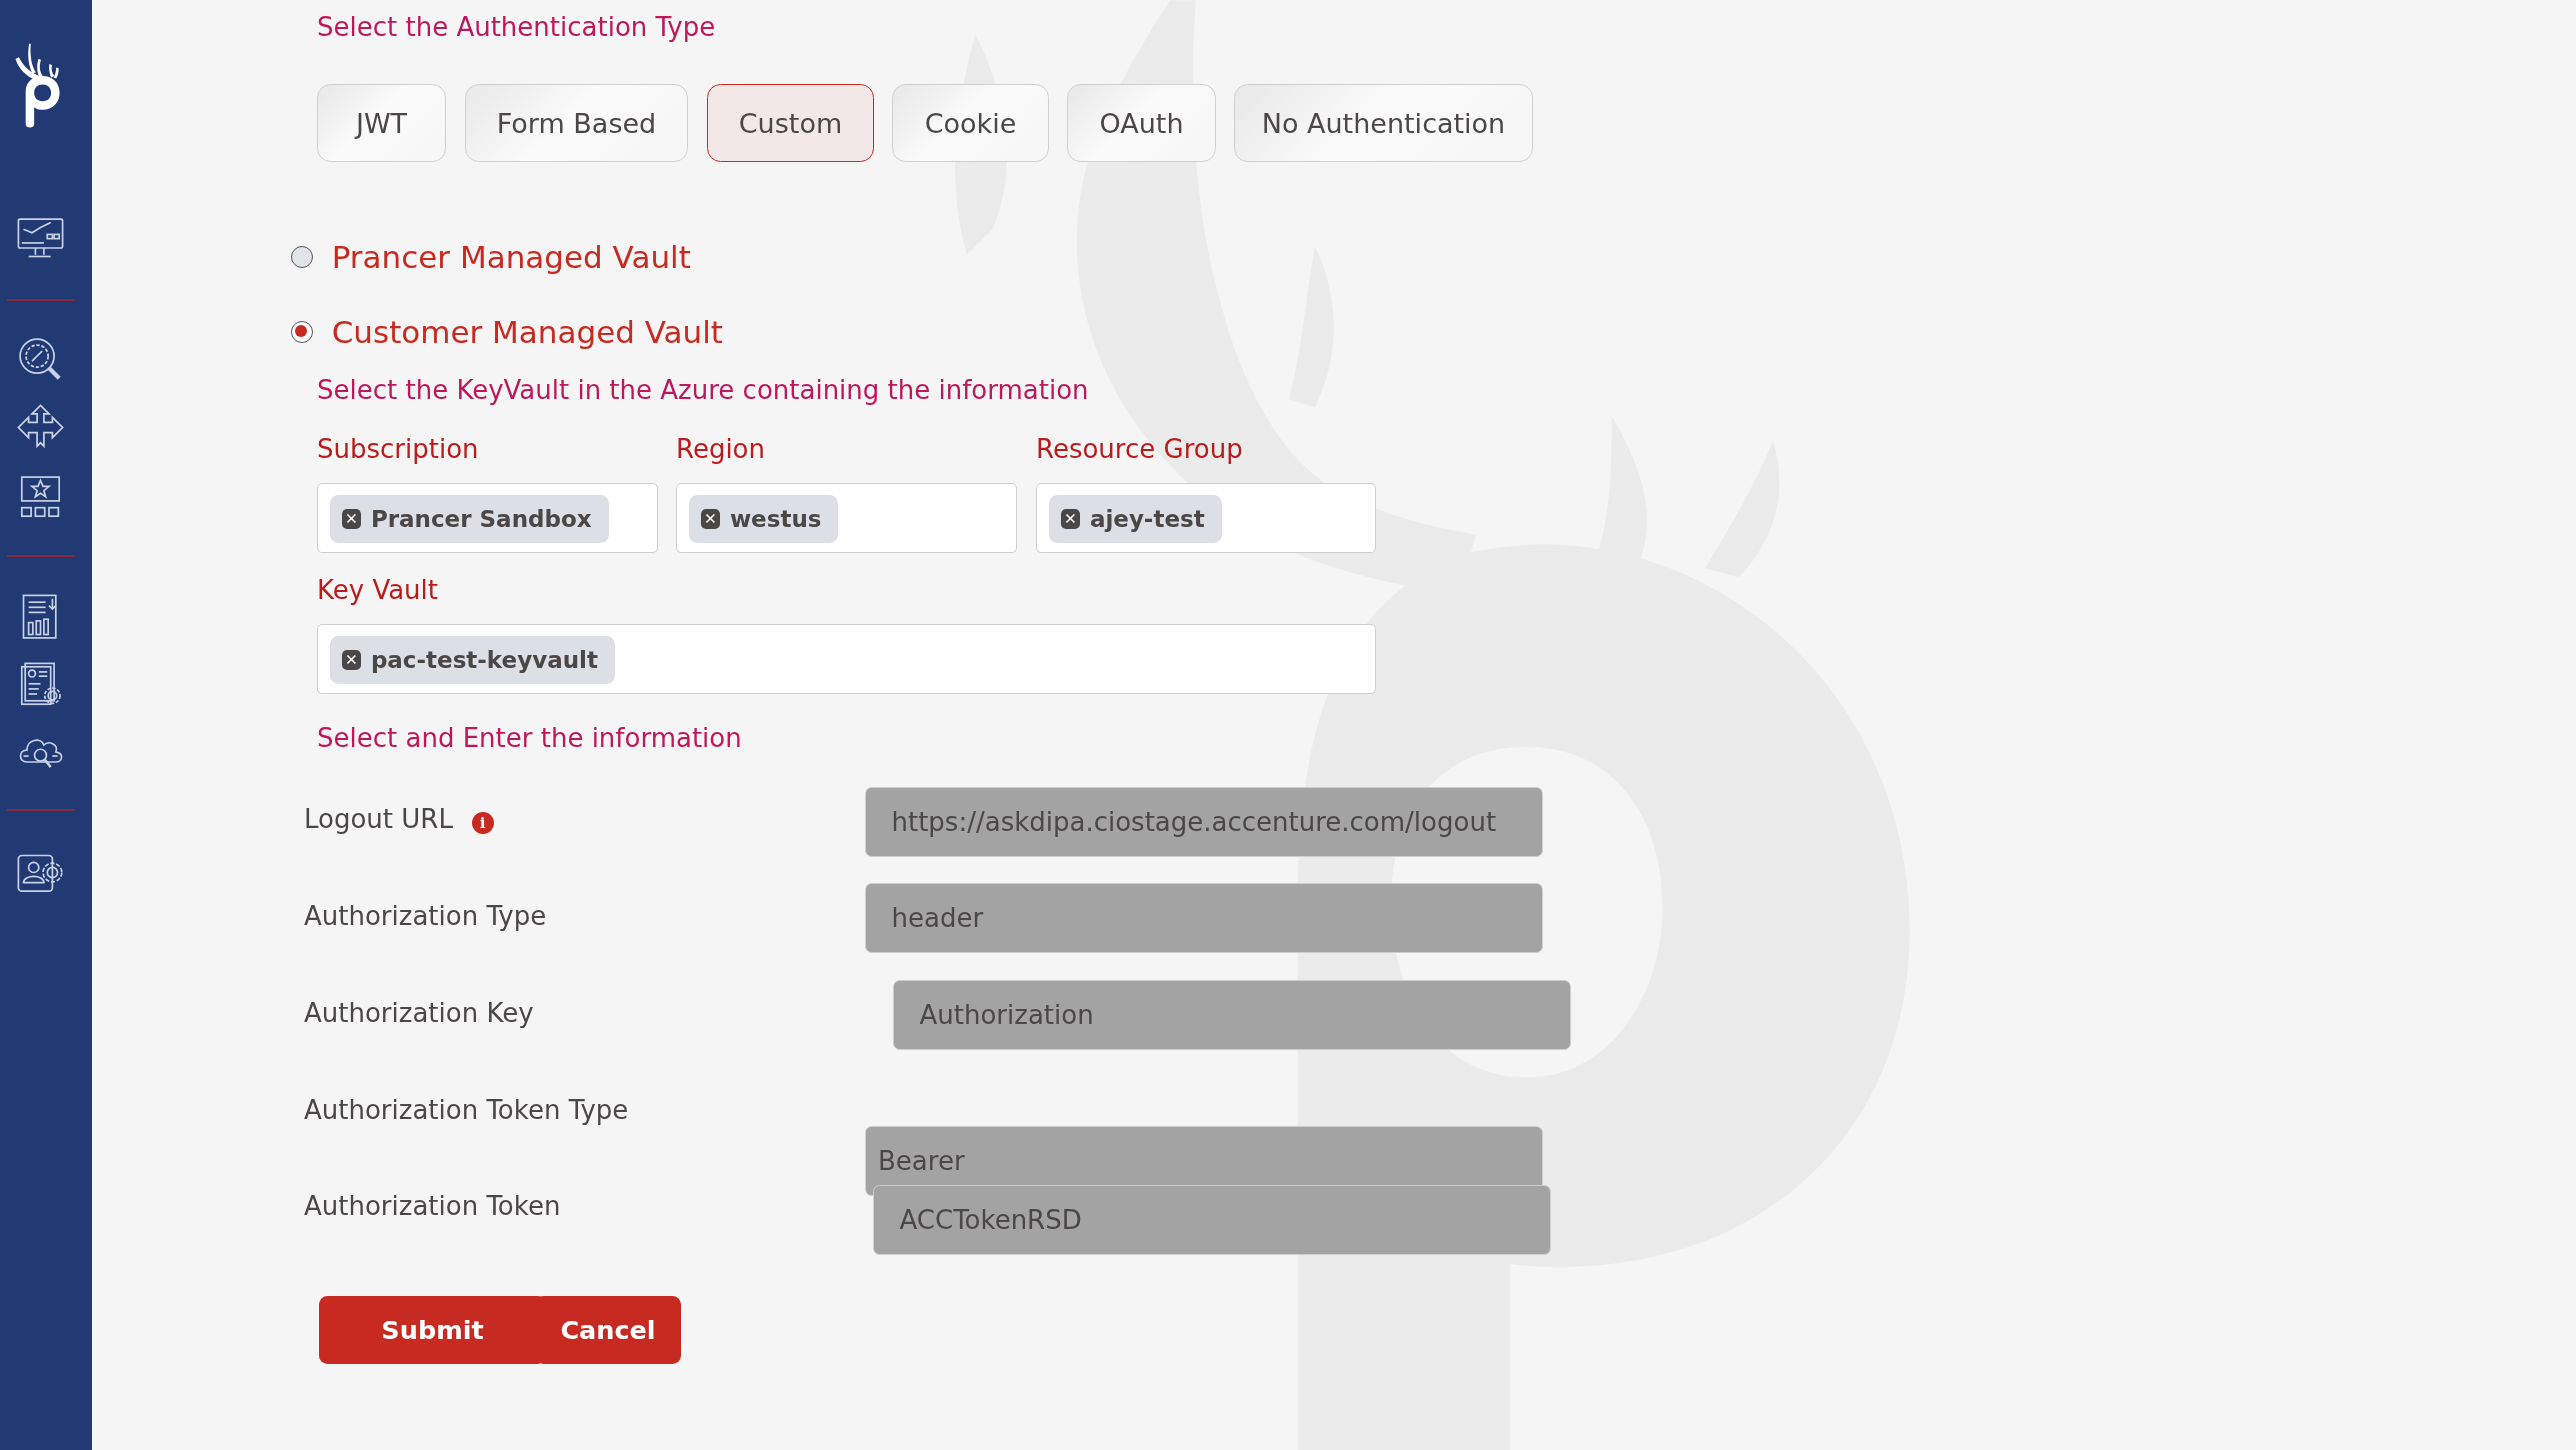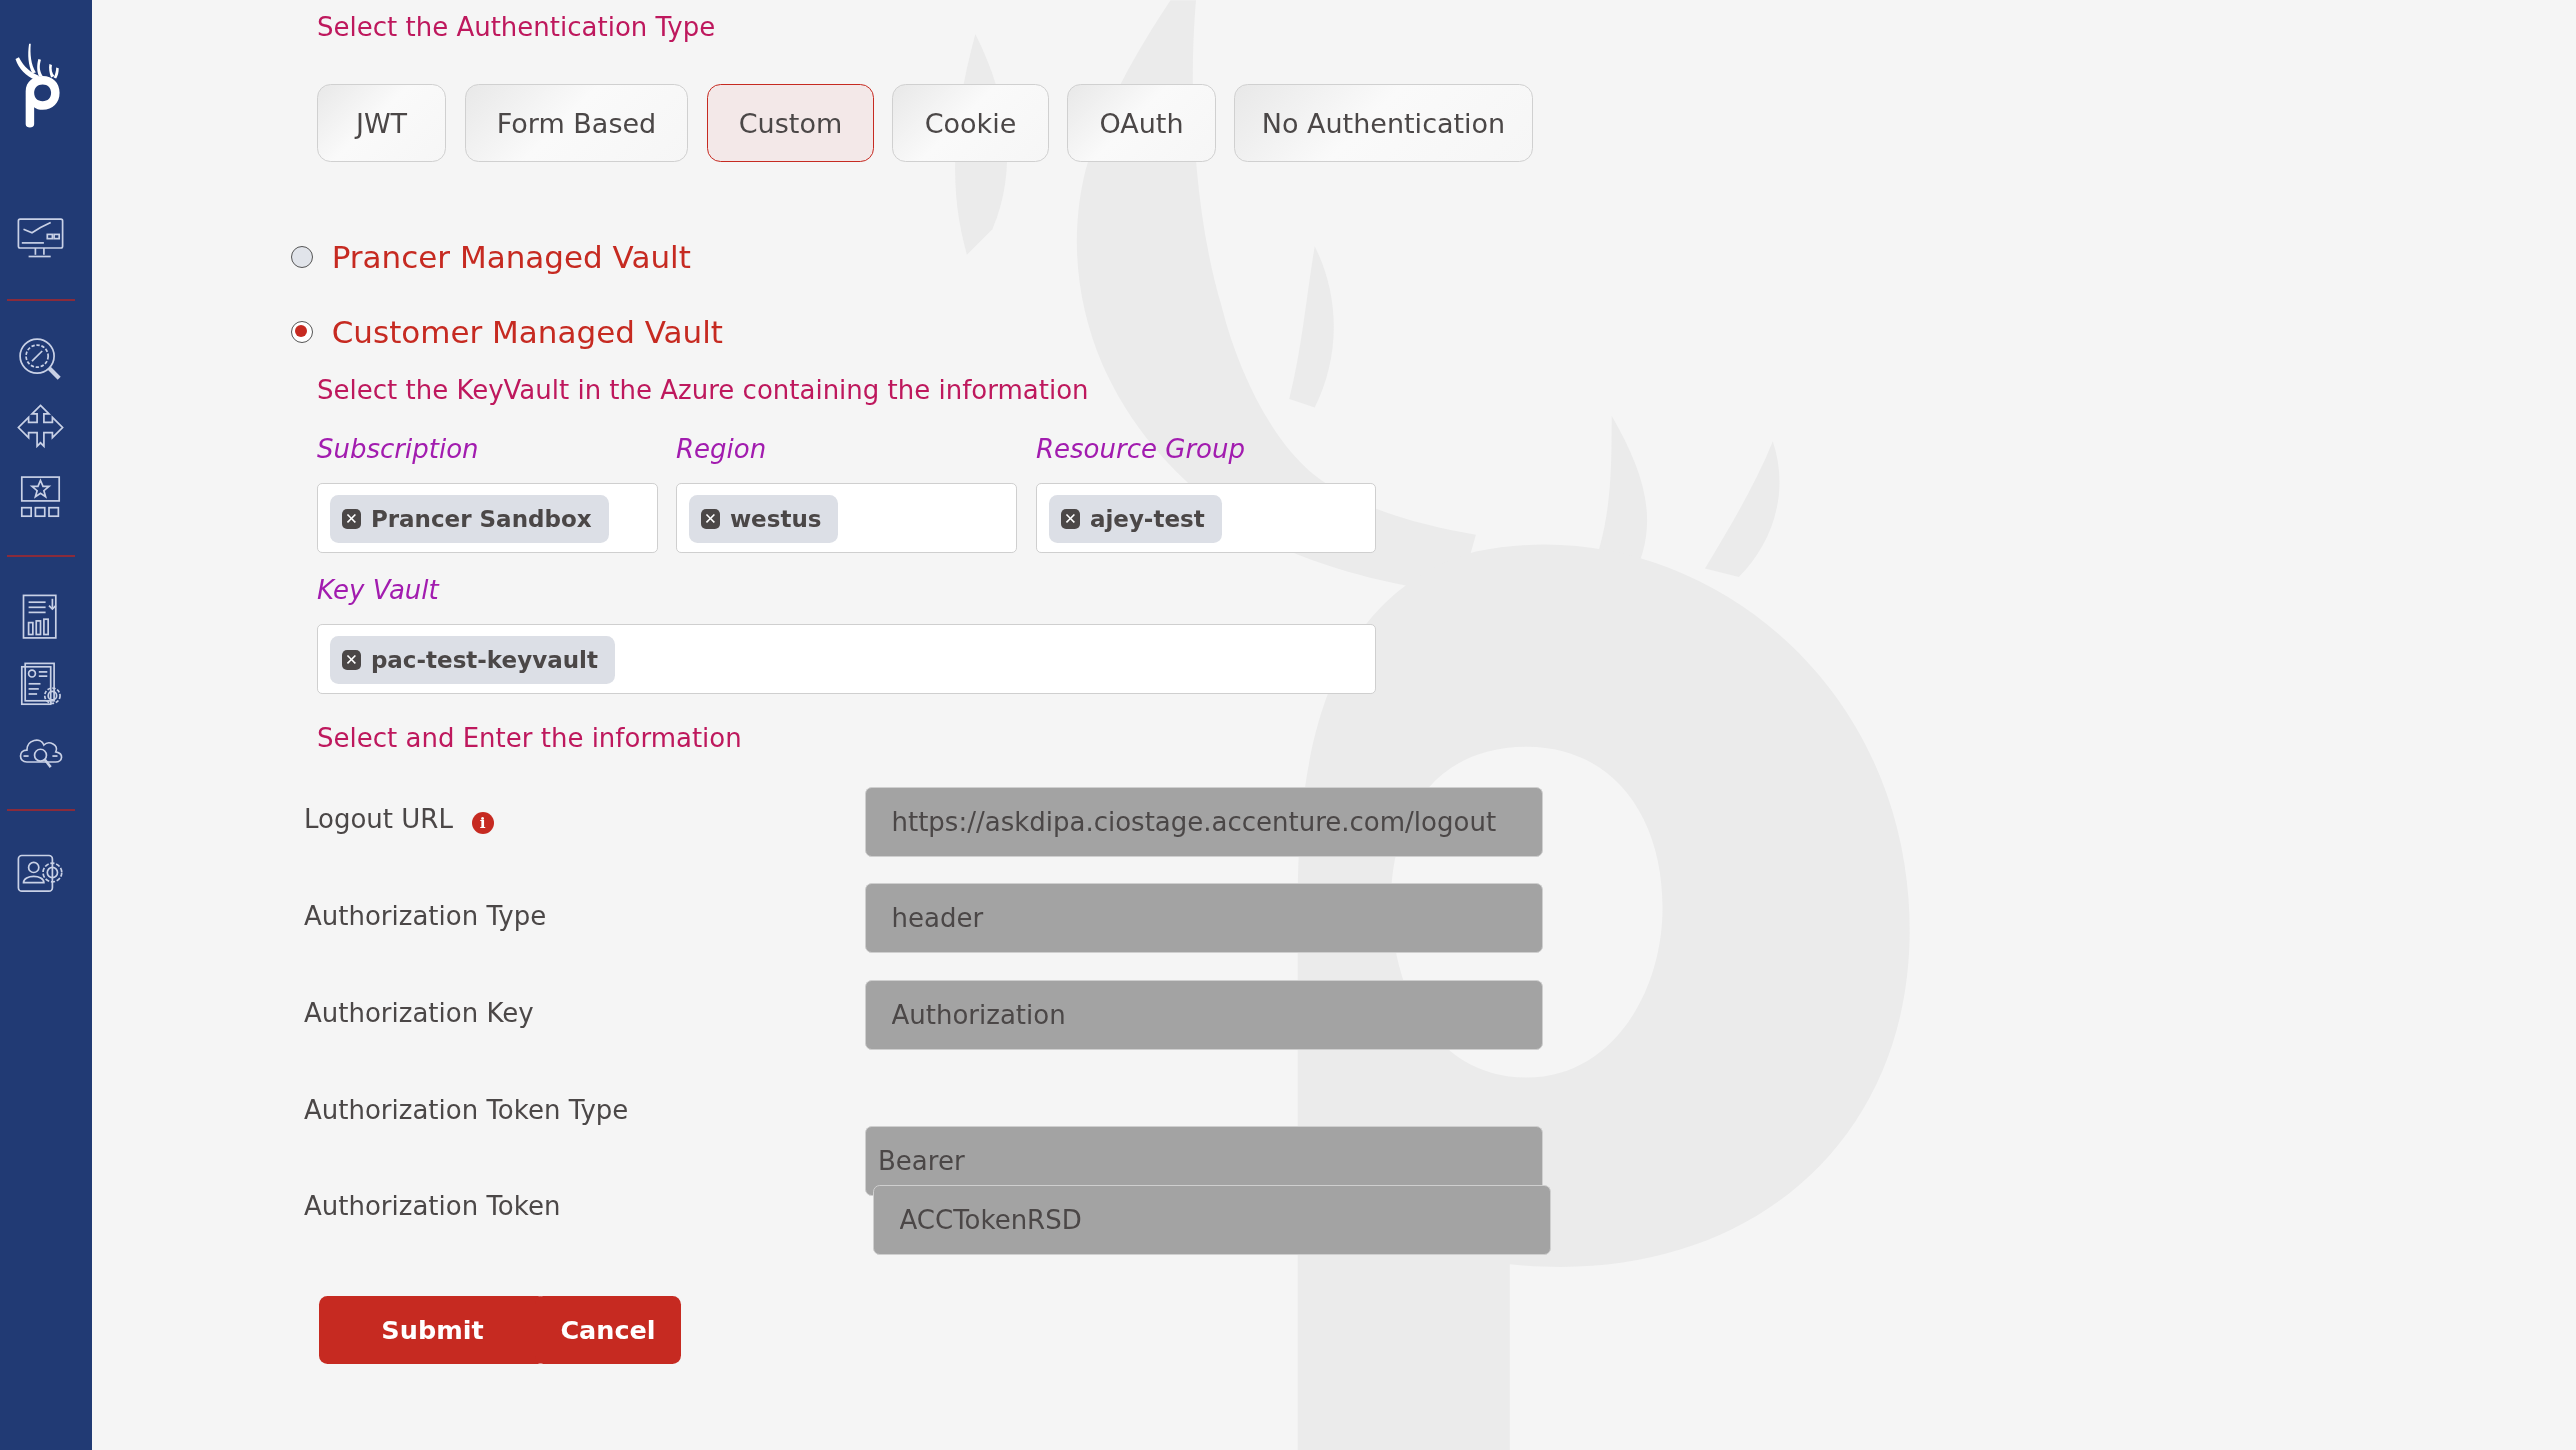--- a/index.html
+++ b/index.html
@@ -34,21 +34,21 @@
   .radio {
     width:22px; height:22px; border-radius:50%; box-sizing:border-box;
     border:1.7px solid #555; background:#e1e4ea; position:relative; margin-right:18.7px;
   }
   .radio.checked { background:#fff; }
   .radio.checked::after {
     content:""; position:absolute; left:3.4px; top:3.4px; width:12px; height:12px; border-radius:50%; background:#c62a21;
   }
   .radio-label { color:#c62a21; font-size:31px; }
 
-  .field-label { position:absolute; font-size:26px; color:#a21caf; white-space:nowrap;font-style:italic; }
+  .field-label { position:absolute; font-size:26px; color:#b91c1c; white-space:nowrap; }
   .select-box {
     position:absolute; height:70px; box-sizing:border-box; background:#fff;
     border:1.7px solid #cfcfcf; border-radius:5.1px; cursor:pointer;
   }
   .chip {
     position:absolute; left:12px; top:11px; height:48px; box-sizing:border-box;
     background:#dcdfe6; border-radius:8.5px; padding:0 17px 0 12px;
     display:flex; align-items:center; font-size:23px; font-weight:bold; color:#4b4747;
   }
   .chip .x {
@@ -224,21 +224,21 @@
 <div class="row-label" style="top:804px">
   <span>Logout URL</span>
   <span class="info-icon">i</span>
 </div>
 <input class="text-input" style="top: 787px;" value="https://askdipa.ciostage.accenture.com/logout">
 
 <div class="row-label" style="top:901px">Authorization Type</div>
 <input class="text-input" style="top: 883px;" value="header">
 
 <div class="row-label" style="top:998px">Authorization Key</div>
-<input class="text-input" style="top: 980px;" value="Authorization">
+<input class="text-input" style="top: 980px; margin-left: 28px;" value="Authorization">
 
 <div class="row-label" style="top:1095px">Authorization Token Type</div>
 <input class="text-input" style="top: 1126px; padding-left: 12px;" value="Bearer">
 
 <div class="row-label" style="top:1191px">Authorization Token</div>
 <input class="text-input" style="top: 1185px; margin-left: 8px;" value="ACCTokenRSD">
 
 <button class="action-btn" style="left:319px;width:227px">Submit</button>
 <button class="action-btn" style="left:535px;width:146px">Cancel</button>
 

